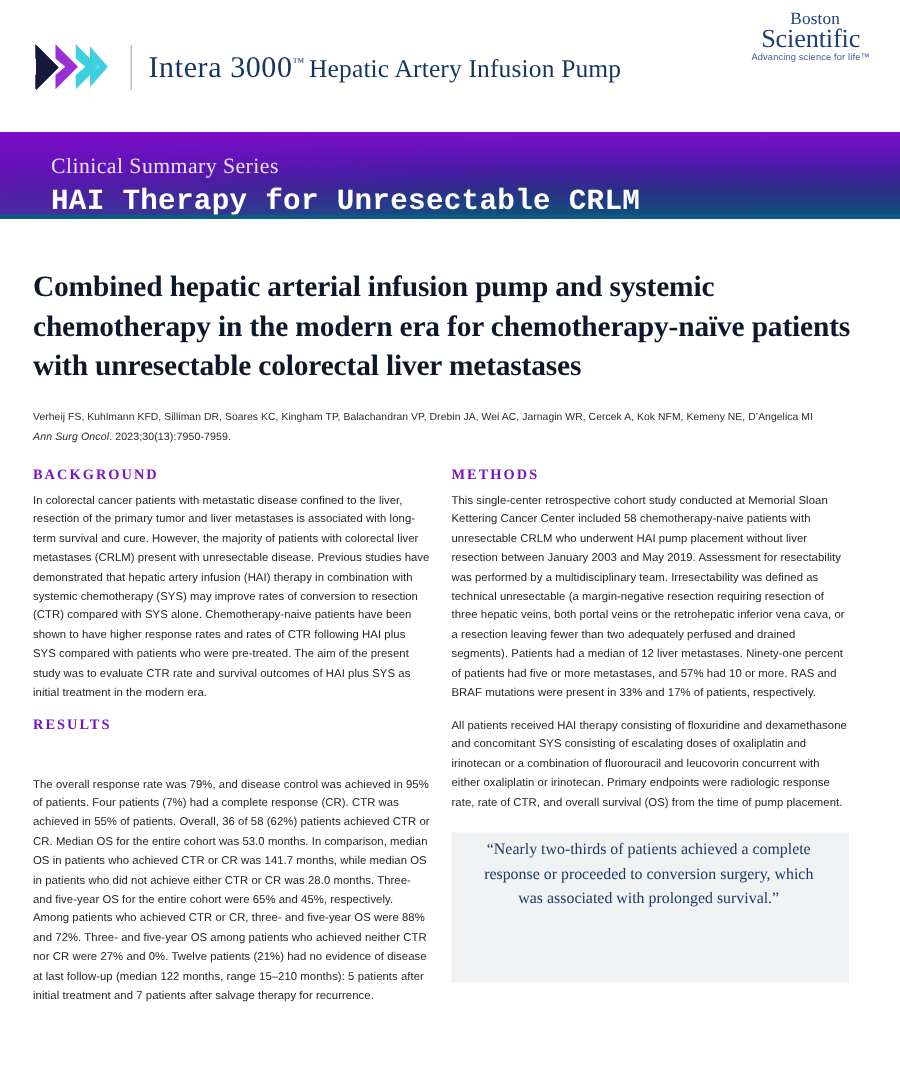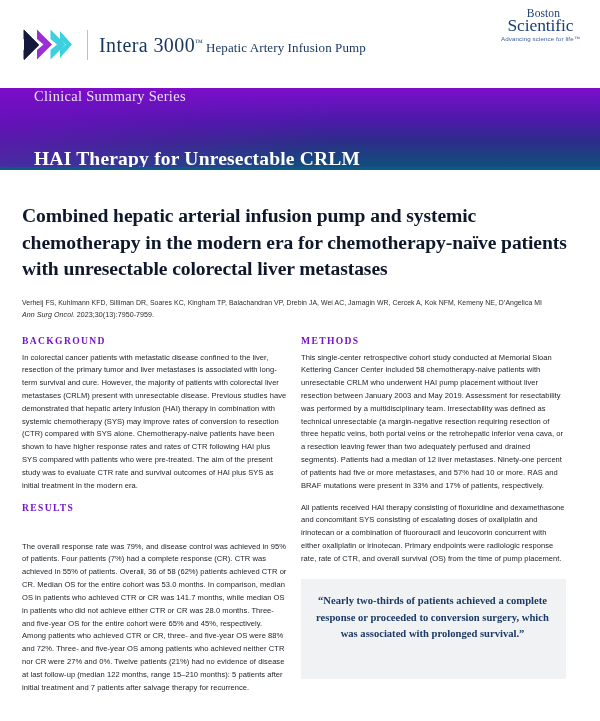--- a/index.html
+++ b/index.html
@@ -60,21 +60,21 @@
   .product-name .intera {
     font-weight: normal;
     font-size: 20px;
     letter-spacing: 0.4px;
   }
   .product-name .tm {
     font-size: 8px;
     vertical-align: super;
   }
   .product-name .descriptor {
-    font-size: 13px;
+    font-size: 17px;
     font-weight: normal;
     margin-left: 3px;
   }
 
   .bsc-logo {
     position: absolute;
     right: 20px;
     top: 8px;
     text-align: center;
     line-height: 1;
@@ -98,45 +98,45 @@
     font-family: "Liberation Sans", sans-serif;
     font-size: 6.2px;
     color: #3d6097;
     margin-top: 2px;
     letter-spacing: 0.1px;
   }
 
   
   .banner {
     position: relative;
-    height: 82px;
+    height: 58px;
     background:
       linear-gradient(110deg, rgba(125,10,200,0.55) 0%, rgba(60,20,150,0.0) 55%),
       linear-gradient(180deg, #7d0ec9 0%, #6a13c0 14%, #4a1aa8 40%, #2c2e88 66%, #15497e 90%, #11527e 100%);
     padding: 0 0 0 34px;
     display: flex;
     flex-direction: column;
-    justify-content: space-between;
+    justify-content: flex-end;
   }
   .banner::after {
     content: "";
     position: absolute;
     left: 0; right: 0; bottom: 0;
     height: 3px;
     background: #0d5a84;
   }
   .banner-kicker {
     font-family: "Liberation Serif", serif;
     font-size: 14.5px;
     color: #e9e2f2;
     letter-spacing: 0.3px;
     line-height: 1.2;
   }
   .banner-title {
-    font-family: Liberation Serif, serif;
+    font-family: Liberation Mono, monospace;
     font-size: 19.5px;
     font-weight: bold;
     color: #ffffff;
     letter-spacing: 0.2px;
     margin-top: 2px;
     line-height: 1.2;
   }
 
   
   .body-area {
@@ -201,23 +201,22 @@
     letter-spacing: 0.04px;
   }
   p.para:last-child { margin-bottom: 0; margin-top: 28px; }
 
   .sec-head.spaced { margin-top: 5px; }
 
   
   .quote-box {
     margin-top: 13px;
     background: #f1f2f4;
-    padding: 14px 16px 20px 14px;
+    padding: 4px 16px 20px 14px;
     min-height: 100px;
-    font-weight: bold;
   }
   .quote-text {
     font-family: "Liberation Serif", serif;
     font-size: 10.6px;
     line-height: 1.58;
     color: #1b3a66;
     text-align: center;
   }
 </style>
 </head>

